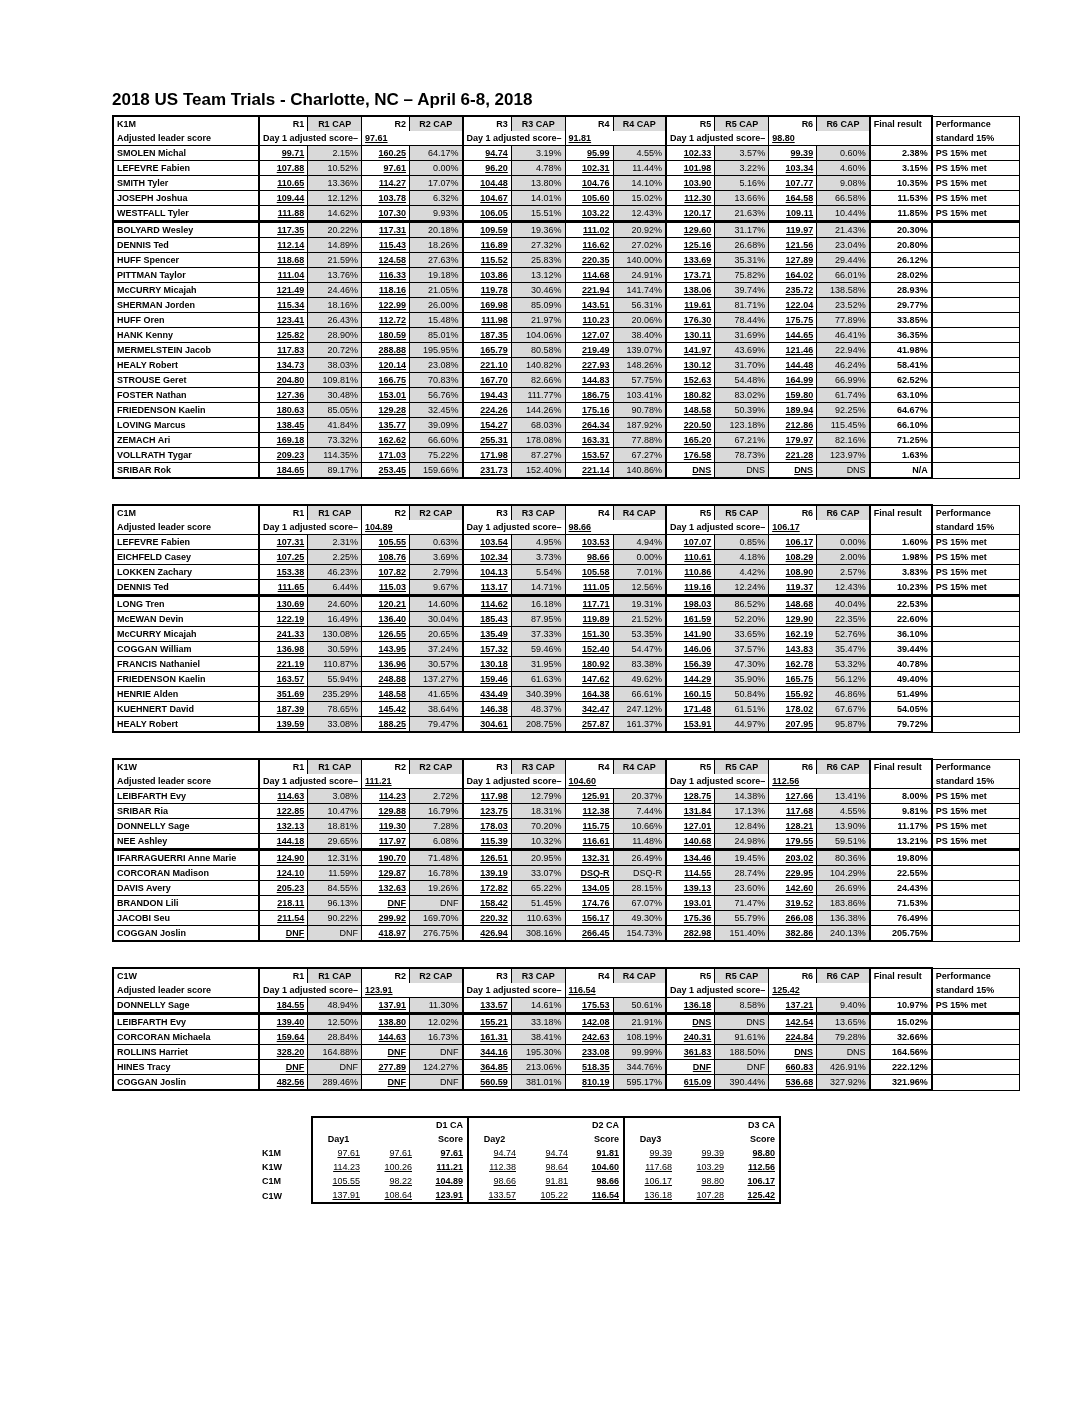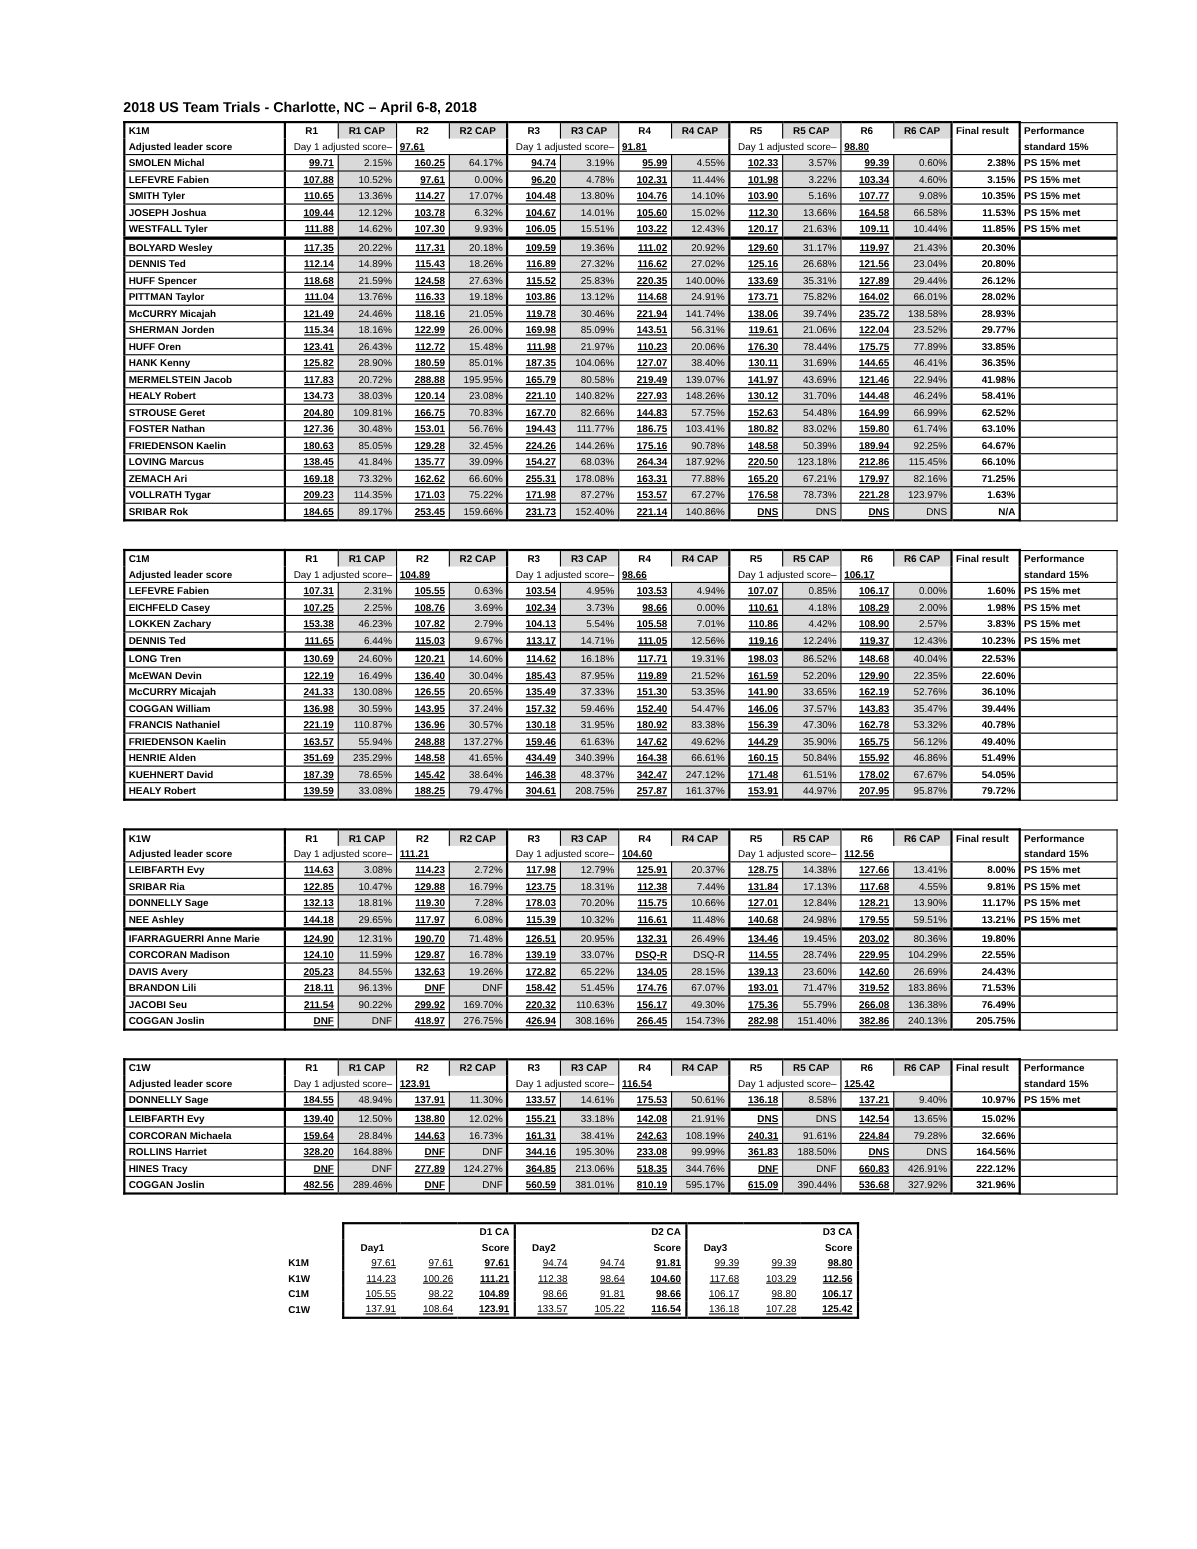--- a/index.html
+++ b/index.html
@@ -1,30 +1,30 @@
 <!DOCTYPE html>
 <html><head>
 <meta charset="utf-8">
 <style>
   html,body{margin:0;padding:0;background:#fff;}
   body{width:1088px;height:1408px;position:relative;font-family:"Liberation Sans",sans-serif;color:#000;}
   .sheet{position:absolute;left:112px;top:90px;}
-  .page-title{font-size:13px;font-weight:bold;margin:0 0 5px 0;}
+  .page-title{font-size:17px;font-weight:bold;margin:0 0 5px 0;}
   table.res{border-collapse:collapse;table-layout:fixed;margin:0 0 25px 0;}
   table.res td{font-size:9px;height:14px;line-height:14px;padding:0 3px;white-space:nowrap;overflow:hidden;
     border:1px solid #000;vertical-align:middle;}
   table.res tr.h1 td{border-bottom-style:none;}
   table.res tr.h2 td{border-top-style:none;}
   td.name{font-weight:bold;text-align:left;}
-  td.rlab{font-weight:bold;text-align:center;}
+  td.rlab{font-weight:bold;text-align:right;}
   td.caph{font-weight:bold;text-align:center;background:#d9d9d9;}
   td.val{text-align:right;}
   td.val .u{font-weight:bold;text-decoration:underline;}
   td.capc{text-align:right;background:#d9d9d9;}
-  td.dayl{font-weight:normal;text-align:right;}
+  td.dayl{font-weight:bold;text-align:left;}
   td.lead{text-align:left;padding-left:10px;}
   td.lead .u{font-weight:bold;text-decoration:underline;}
   td.final{font-weight:bold;text-align:right;}
   td.finh{font-weight:bold;text-align:left;}
   td.perf{border:none;font-weight:bold;text-align:left;padding-left:6px;}
   td.perfh{border:none;font-weight:bold;text-align:left;padding-left:6px;line-height:11px;}
   .b-l2{border-left-width:2px !important;}
   .b-r2{border-right-width:2px !important;}
   .b-t2{border-top-width:2px !important;}
   .b-b2{border-bottom-width:2px !important;}
@@ -271,21 +271,21 @@
             <td class="name b-l2 b-r2">SHERMAN Jorden</td>
             <td class="val"><span class="u">115.34</span></td>
             <td class="capc">18.16%</td>
             <td class="val"><span class="u">122.99</span></td>
             <td class="capc">26.00%</td>
             <td class="val b-l2"><span class="u">169.98</span></td>
             <td class="capc">85.09%</td>
             <td class="val"><span class="u">143.51</span></td>
             <td class="capc">56.31%</td>
             <td class="val b-l2"><span class="u">119.61</span></td>
-            <td class="capc">21.06%</td>
+            <td class="capc">81.71%</td>
             <td class="val"><span class="u">122.04</span></td>
             <td class="capc">23.52%</td>
             <td class="final b-l2 b-r2">29.77%</td>
             <td class="perf"></td>
           </tr>
           <tr>
             <td class="name b-l2 b-r2">HUFF Oren</td>
             <td class="val"><span class="u">123.41</span></td>
             <td class="capc">26.43%</td>
             <td class="val"><span class="u">112.72</span></td>

